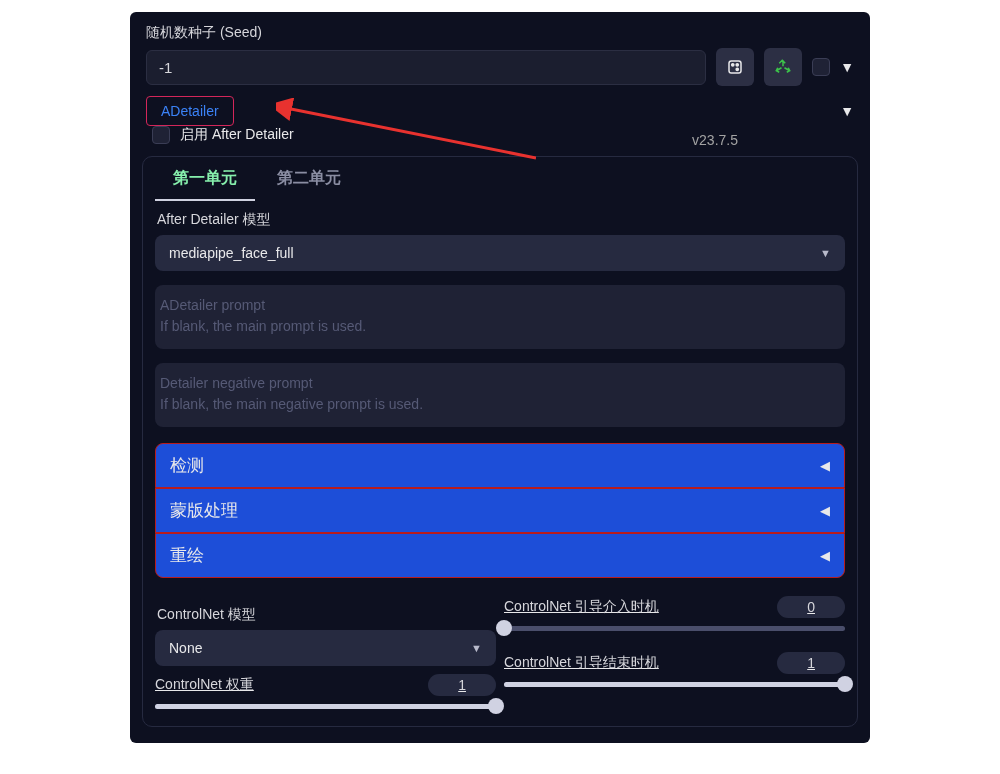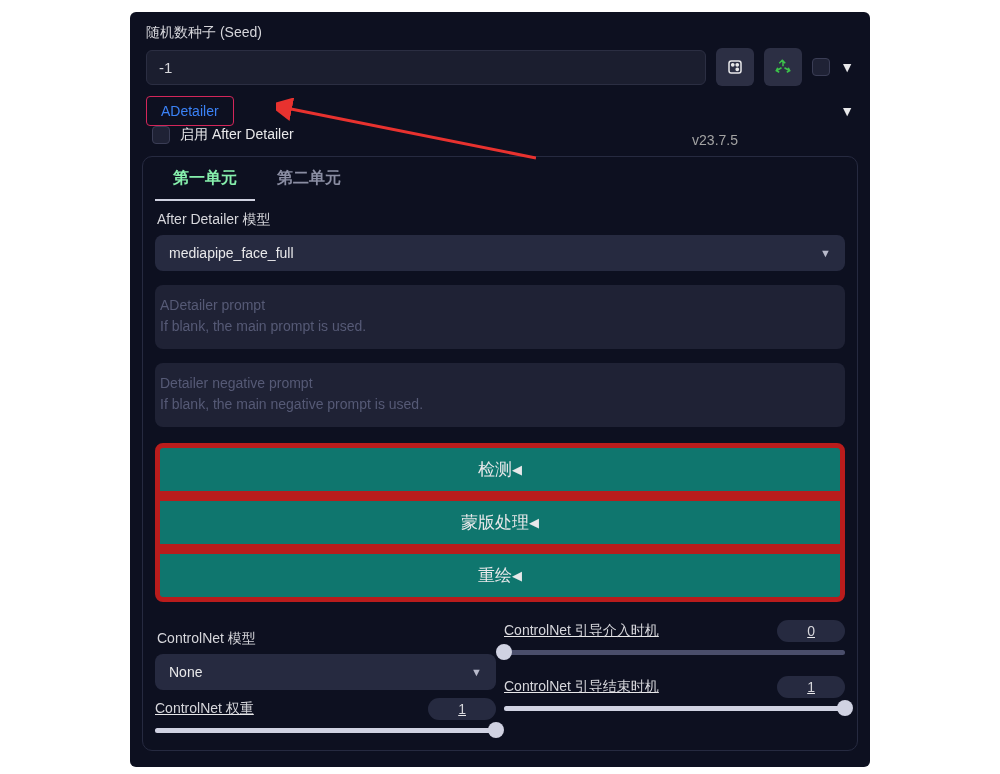--- a/index.html
+++ b/index.html
@@ -153,26 +153,26 @@
       padding: 10px 5px;
       margin-top: 14px;
       min-height: 64px;
     }
     .textarea .ph {
       color: #565a76;
       font-size: 14px;
       line-height: 1.5;
     }
     .acc {
-      background: #0f766e;
-      border: 5px solid #b91c1c;
+      background: #1d4ed8;
+      border: 1px solid #b91c1c;
       padding: 10px 14px;
       display: flex;
       align-items: center;
-      justify-content: center;
+      justify-content: space-between;
       font-size: 17px;
       cursor: pointer;
     }
     .acc:first-of-type { border-radius: 8px 8px 0 0; }
     .acc:last-of-type { border-radius: 0 0 8px 8px; }
     .acc-group {
       margin-top: 16px;
     }
     .acc .tri { font-size: 13px; }
     .cn-grid {

